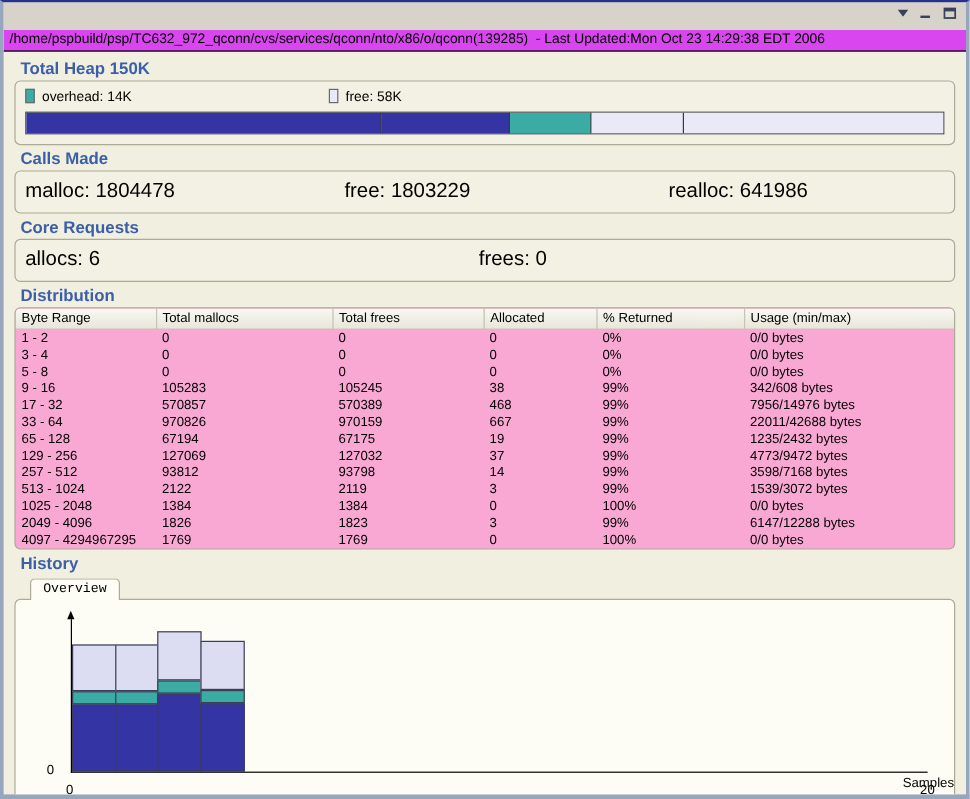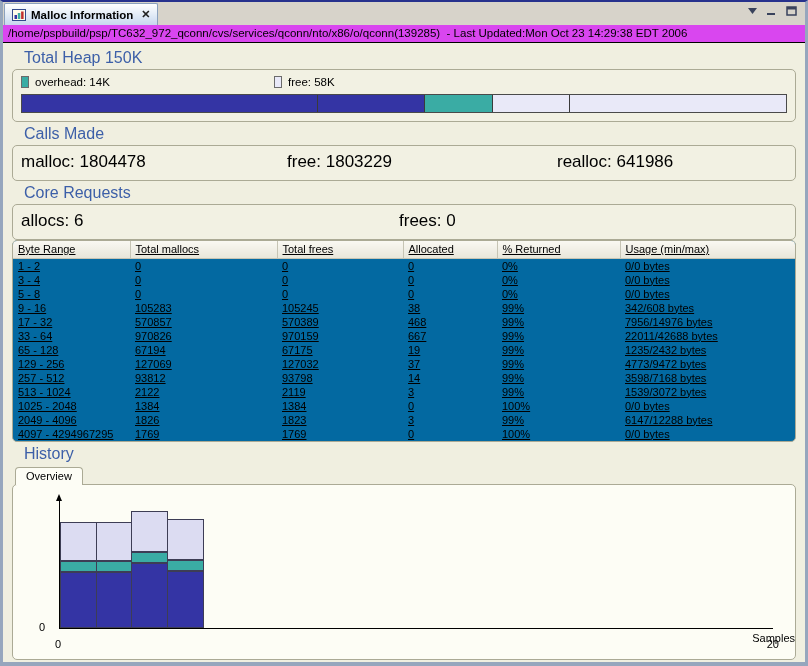--- a/index.html
+++ b/index.html
@@ -27,53 +27,53 @@
   .tabrow-actions svg { display:block; cursor:pointer; }
 
   
   .pathbar {
     height:18px; flex:none; background:#d946ef; border-bottom:1px solid #000000;
     font-size:11.5px; color:#000; padding:2px 5px; white-space:pre; overflow:hidden;
   }
 
   
   .content { flex:1; padding:3px 9px 0 9px; overflow:hidden; }
-  .section-title { color:#3c5fa8; font-size:16px; margin:3px 0 2px 12px; }
+  .section-title { color:#3c5fa8; font-size:14px; margin:3px 0 2px 5px;font-weight:bold; }
   .groupbox { border:1px solid #abaa95; border-radius:5px; background:#f2f1e3; }
 
   
   .heap-box { padding:6px 8px 8px; }
   .legend { display:grid; grid-template-columns:253px 268px 1fr; font-size:11.5px; align-items:center; }
   .swatch { display:inline-block; width:8px; height:12px; margin-right:6px; vertical-align:-2px; border:1px solid #6b6b6b; }
   .heap-bar { margin-top:6px; height:19px; border:1px solid #4a4a4a; display:flex; background:#fff; }
   .heap-seg { height:100%; border-right:1px solid #3a3a3a; }
   .heap-seg:last-child { border-right:none; }
 
   
   .calls-box { padding:6px 8px 8px; display:grid; grid-template-columns:266px 270px 1fr; font-size:17px; }
   .core-box  { padding:6px 8px 8px; display:grid; grid-template-columns:378px 1fr; font-size:17px; }
 
   
-  .dist-box { background:#0369a1; overflow:hidden;text-decoration:underline; }
+  .dist-box { background:#f9a8d4; overflow:hidden; }
   table { width:100%; border-collapse:collapse; font-size:11px; table-layout:fixed; }
   thead th {
     font-weight:normal; text-align:left; padding:2px 5px; height:17px;
     background:linear-gradient(#f9f8f2,#e8e6da);
     border-right:1px solid #c6c4b4; border-bottom:1px solid #c6c4b4;
   }
   thead th:last-child { border-right:none; }
   tbody td { padding:0 5px; height:14px; line-height:14px; overflow:hidden; white-space:nowrap; }
   th:nth-child(1){width:117px;} th:nth-child(2){width:147px;} th:nth-child(3){width:126px;}
   th:nth-child(4){width:94px;}  th:nth-child(5){width:123px;}
 
   
   .htab {
-    display:inline-block; margin-left:3px; padding:2px 10px 3px; font-size:11px;
+    display:inline-block; margin-left:13px; padding:2px 10px 3px; font-size:11px;
     border:1px solid #abaa95; border-bottom:none; border-radius:4px 4px 0 0;
-    background:#fdfdf5; position:relative; top:1px; z-index:2; cursor:pointer;
+    background:#fdfdf5; position:relative; top:1px; z-index:2; cursor:pointer;font-family:Liberation Mono, monospace;
   }
   .hbox { background:#fdfdf5; height:176px; position:relative; }
   .plot { position:absolute; left:46px; right:22px; top:16px; bottom:30px;
           border-left:1px solid #000; border-bottom:1px solid #000; }
   .plot::before { 
     content:""; position:absolute; left:-4px; top:-7px;
     border-left:3.5px solid transparent; border-right:3.5px solid transparent;
     border-bottom:7px solid #000;
   }
   .bars { position:absolute; inset:0; }
@@ -83,30 +83,20 @@
   .xl0    { position:absolute; left:42px; bottom:9px; font-size:11px; }
   .xlmax  { position:absolute; right:16px; bottom:9px; font-size:11px; }
   .xlabel { position:absolute; left:0; right:0; bottom:15px; text-align:right; font-size:11px; }
 </style>
 </head>
 <body>
 
 <div class="window">
 
   <div class="tabrow">
-    <div class="tab">
-      <svg class="tab-icon" viewBox="0 0 14 14">
-        <rect x="0.5" y="1.5" width="13" height="11" fill="#fffbe8" stroke="#334a8c"></rect>
-        <rect x="2.5" y="7" width="2.5" height="4" fill="#3434a4"></rect>
-        <rect x="5.8" y="5" width="2.5" height="6" fill="#3aaca4"></rect>
-        <rect x="9.1" y="3.5" width="2.5" height="7.5" fill="#c03030"></rect>
-      </svg>
-      <span>Malloc Information</span>
-      <span class="close">✕</span>
-    </div>
     <div class="tabrow-actions">
       <svg width="9" height="6" viewBox="0 0 9 6">
         <polygon points="0,0 9,0 4.5,6" fill="#39425c"></polygon>
       </svg>
       <svg width="11" height="10" viewBox="0 0 11 10">
         <rect x="1" y="7" width="8" height="2" fill="#39425c"></rect>
       </svg>
       <svg width="11" height="10" viewBox="0 0 11 10">
         <rect x="1" y="1" width="9" height="8" fill="none" stroke="#39425c" stroke-width="1.5"></rect>
         <rect x="1" y="1" width="9" height="2.5" fill="#39425c"></rect>
@@ -146,20 +136,21 @@
 
     <div class="section">
       <div class="section-title">Core Requests</div>
       <div class="groupbox core-box">
         <span>allocs:  6</span>
         <span>frees:  0</span>
       </div>
     </div>
 
     <div class="section">
+      <div class="section-title">Distribution</div>
       <div class="groupbox dist-box">
         <table>
           <thead>
               <tr>
                 <th>Byte Range</th>
                 <th>Total mallocs</th>
                 <th>Total frees</th>
                 <th>Allocated</th>
                 <th>% Returned</th>
                 <th>Usage (min/max)</th>

